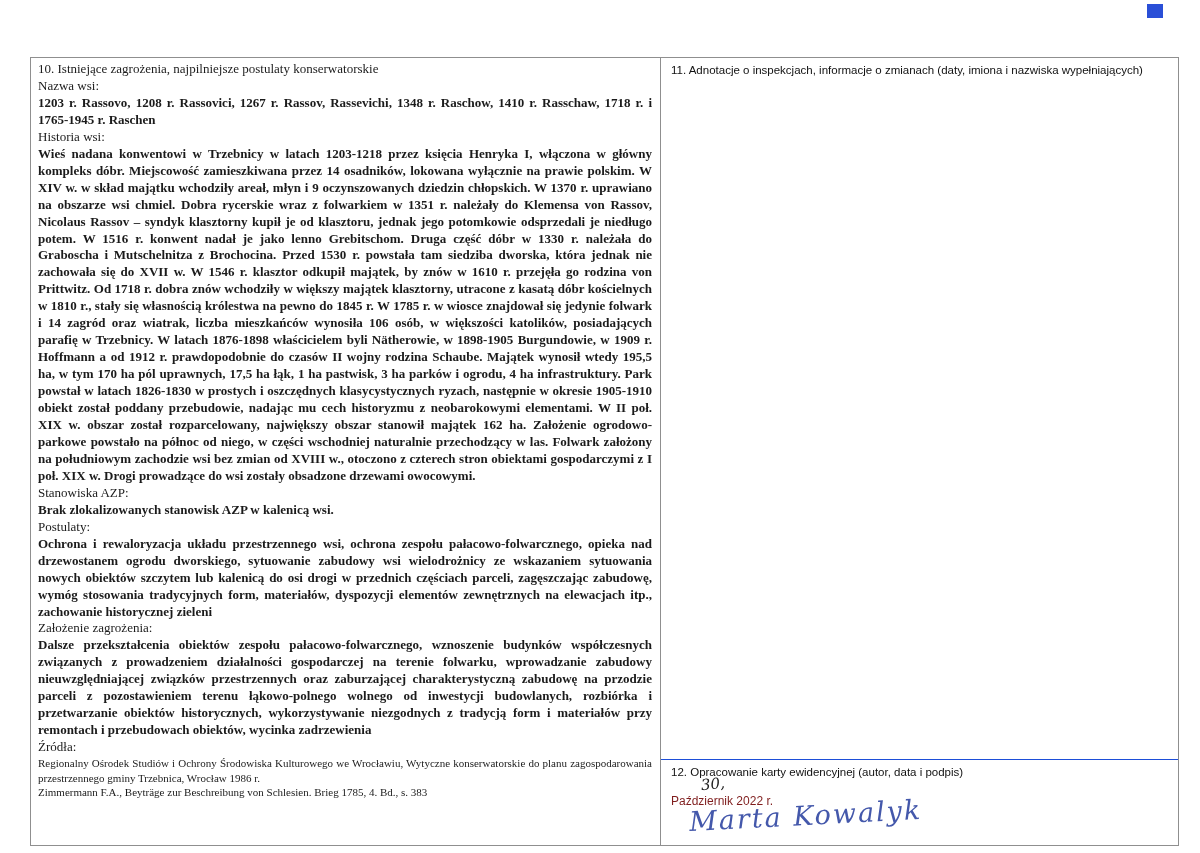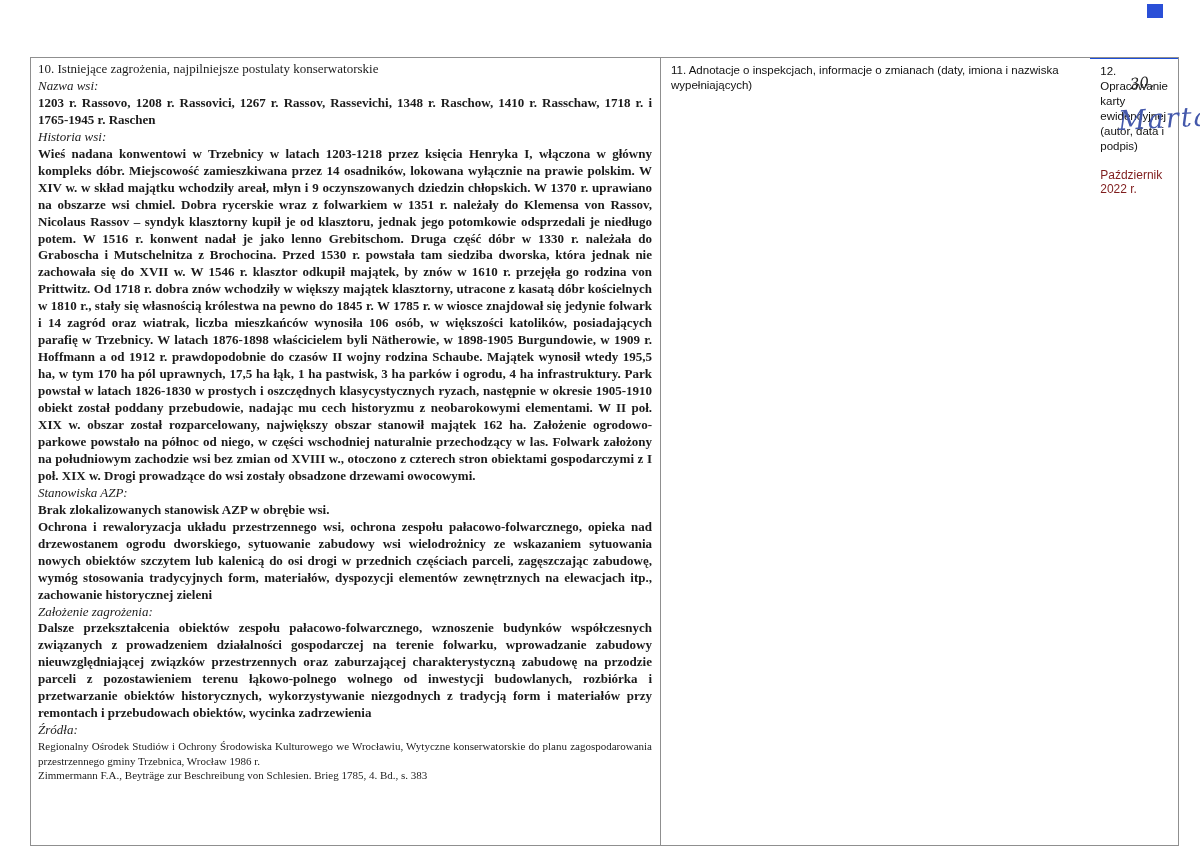--- a/index.html
+++ b/index.html
@@ -35,31 +35,31 @@
     width: 630px;
     flex: 0 0 630px;
     border-right: 1px solid #8f8f8f;
     box-sizing: border-box;
     padding: 3px 8px 4px 7px;
     font-size: 13px;
     line-height: 1.305;
   }
   .col-left p { margin: 0; }
   .title-line { text-align: left; }
-  .label-line { text-align: left; font-style: italic; }
+  .label-line { text-align: left; }
   .para { text-align: justify; font-weight: bold; }
   .source {
     font-size: 11px;
     line-height: 1.32;
     text-align: justify;
   }
   .col-right {
     flex: 1;
     display: flex;
-    flex-direction: row;
+    flex-direction: column;
     font-family: "Liberation Sans", sans-serif;
   }
   .sec11 {
     flex: 1;
     padding: 5px 10px;
     box-sizing: border-box;
   }
   .sec11 .hdr, .sec12 .hdr {
     margin: 0;
     font-size: 11.5px;
@@ -112,21 +112,22 @@
 
   <div class="sheet">
 
     <div class="col-left">
       <p class="title-line">10. Istniejące zagrożenia, najpilniejsze postulaty konserwatorskie</p>
       <p class="label-line">Nazwa wsi:</p>
       <p class="para">1203 r. Rassovo, 1208 r. Rassovici, 1267 r. Rassov, Rassevichi, 1348 r. Raschow, 1410 r. Rasschaw, 1718 r. i 1765-1945 r. Raschen</p>
       <p class="label-line">Historia wsi:</p>
       <p class="para">Wieś nadana konwentowi w Trzebnicy w latach 1203-1218 przez księcia Henryka I, włączona w główny kompleks dóbr. Miejscowość zamieszkiwana przez 14 osadników, lokowana wyłącznie na prawie polskim. W XIV w. w skład majątku wchodziły areał, młyn i 9 oczynszowanych dziedzin chłopskich. W 1370 r. uprawiano na obszarze wsi chmiel. Dobra rycerskie wraz z folwarkiem w 1351 r. należały do Klemensa von Rassov, Nicolaus Rassov – syndyk klasztorny kupił je od klasztoru, jednak jego potomkowie odsprzedali je niedługo potem. W 1516 r. konwent nadał je jako lenno Grebitschom. Druga część dóbr w 1330 r. należała do Graboscha i Mutschelnitza z Brochocina. Przed 1530 r. powstała tam siedziba dworska, która jednak nie zachowała się do XVII w. W 1546 r. klasztor odkupił majątek, by znów w 1610 r. przejęła go rodzina von Prittwitz. Od 1718 r. dobra znów wchodziły w większy majątek klasztorny, utracone z kasatą dóbr kościelnych w 1810 r., stały się własnością królestwa na pewno do 1845 r. W 1785 r. w wiosce znajdował się jedynie folwark i 14 zagród oraz wiatrak, liczba mieszkańców wynosiła 106 osób, w większości katolików, posiadających parafię w Trzebnicy. W latach 1876-1898 właścicielem byli Nätherowie, w 1898-1905 Burgundowie, w 1909 r. Hoffmann a od 1912 r. prawdopodobnie do czasów II wojny rodzina Schaube. Majątek wynosił wtedy 195,5 ha, w tym 170 ha pól uprawnych, 17,5 ha łąk, 1 ha pastwisk, 3 ha parków i ogrodu, 4 ha infrastruktury. Park powstał w latach 1826-1830 w prostych i oszczędnych klasycystycznych ryzach, następnie w okresie 1905-1910 obiekt został poddany przebudowie, nadając mu cech historyzmu z neobarokowymi elementami. W II poł. XIX w. obszar został rozparcelowany, największy obszar stanowił majątek 162 ha. Założenie ogrodowo-parkowe powstało na północ od niego, w części wschodniej naturalnie przechodzący w las. Folwark założony na południowym zachodzie wsi bez zmian od XVIII w., otoczono z czterech stron obiektami gospodarczymi z I poł. XIX w. Drogi prowadzące do wsi zostały obsadzone drzewami owocowymi.</p>
       <p class="label-line">Stanowiska AZP:</p>
-      <p class="para">Brak zlokalizowanych stanowisk AZP w obrębie wsi.</p>
+      <p class="para">Brak zlokalizowanych stanowisk AZP w kalenicą wsi.</p>
+      <p class="label-line">Postulaty:</p>
       <p class="para">Ochrona i rewaloryzacja układu przestrzennego wsi, ochrona zespołu pałacowo-folwarcznego, opieka nad drzewostanem ogrodu dworskiego, sytuowanie zabudowy wsi wielodrożnicy ze wskazaniem sytuowania nowych obiektów szczytem lub kalenicą do osi drogi w przednich częściach parceli, zagęszczając zabudowę, wymóg stosowania tradycyjnych form, materiałów, dyspozycji elementów zewnętrznych na elewacjach itp., zachowanie historycznej zieleni</p>
       <p class="label-line">Założenie zagrożenia:</p>
       <p class="para">Dalsze przekształcenia obiektów zespołu pałacowo-folwarcznego, wznoszenie budynków współczesnych związanych z prowadzeniem działalności gospodarczej na terenie folwarku, wprowadzanie zabudowy nieuwzględniającej związków przestrzennych oraz zaburzającej charakterystyczną zabudowę na przodzie parceli z pozostawieniem terenu łąkowo-polnego wolnego od inwestycji budowlanych, rozbiórka i przetwarzanie obiektów historycznych, wykorzystywanie niezgodnych z tradycją form i materiałów przy remontach i przebudowach obiektów, wycinka zadrzewienia</p>
       <p class="label-line">Źródła:</p>
       <p class="source">Regionalny Ośrodek Studiów i Ochrony Środowiska Kulturowego we Wrocławiu, Wytyczne konserwatorskie do planu zagospodarowania przestrzennego gminy Trzebnica, Wrocław 1986 r.</p>
       <p class="source">Zimmermann F.A., Beyträge zur Beschreibung von Schlesien. Brieg 1785, 4. Bd., s. 383</p>
     </div>
 
     <div class="col-right">
 

